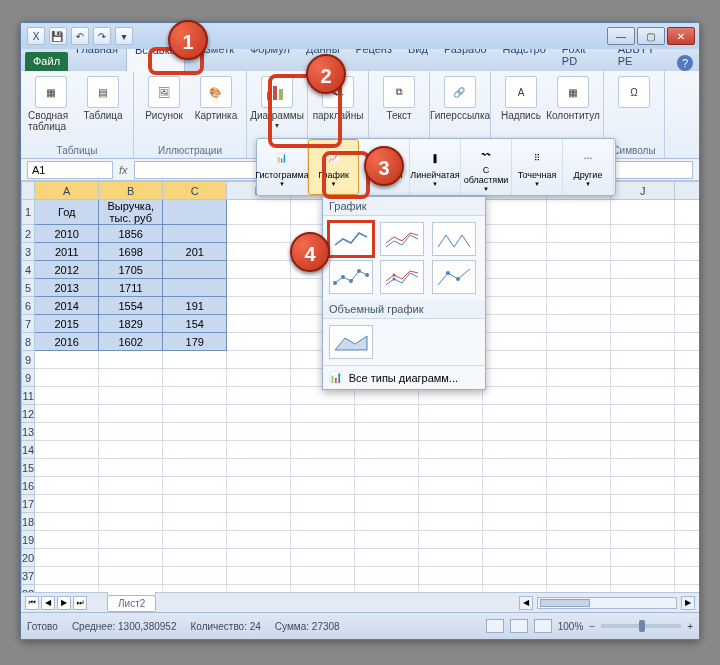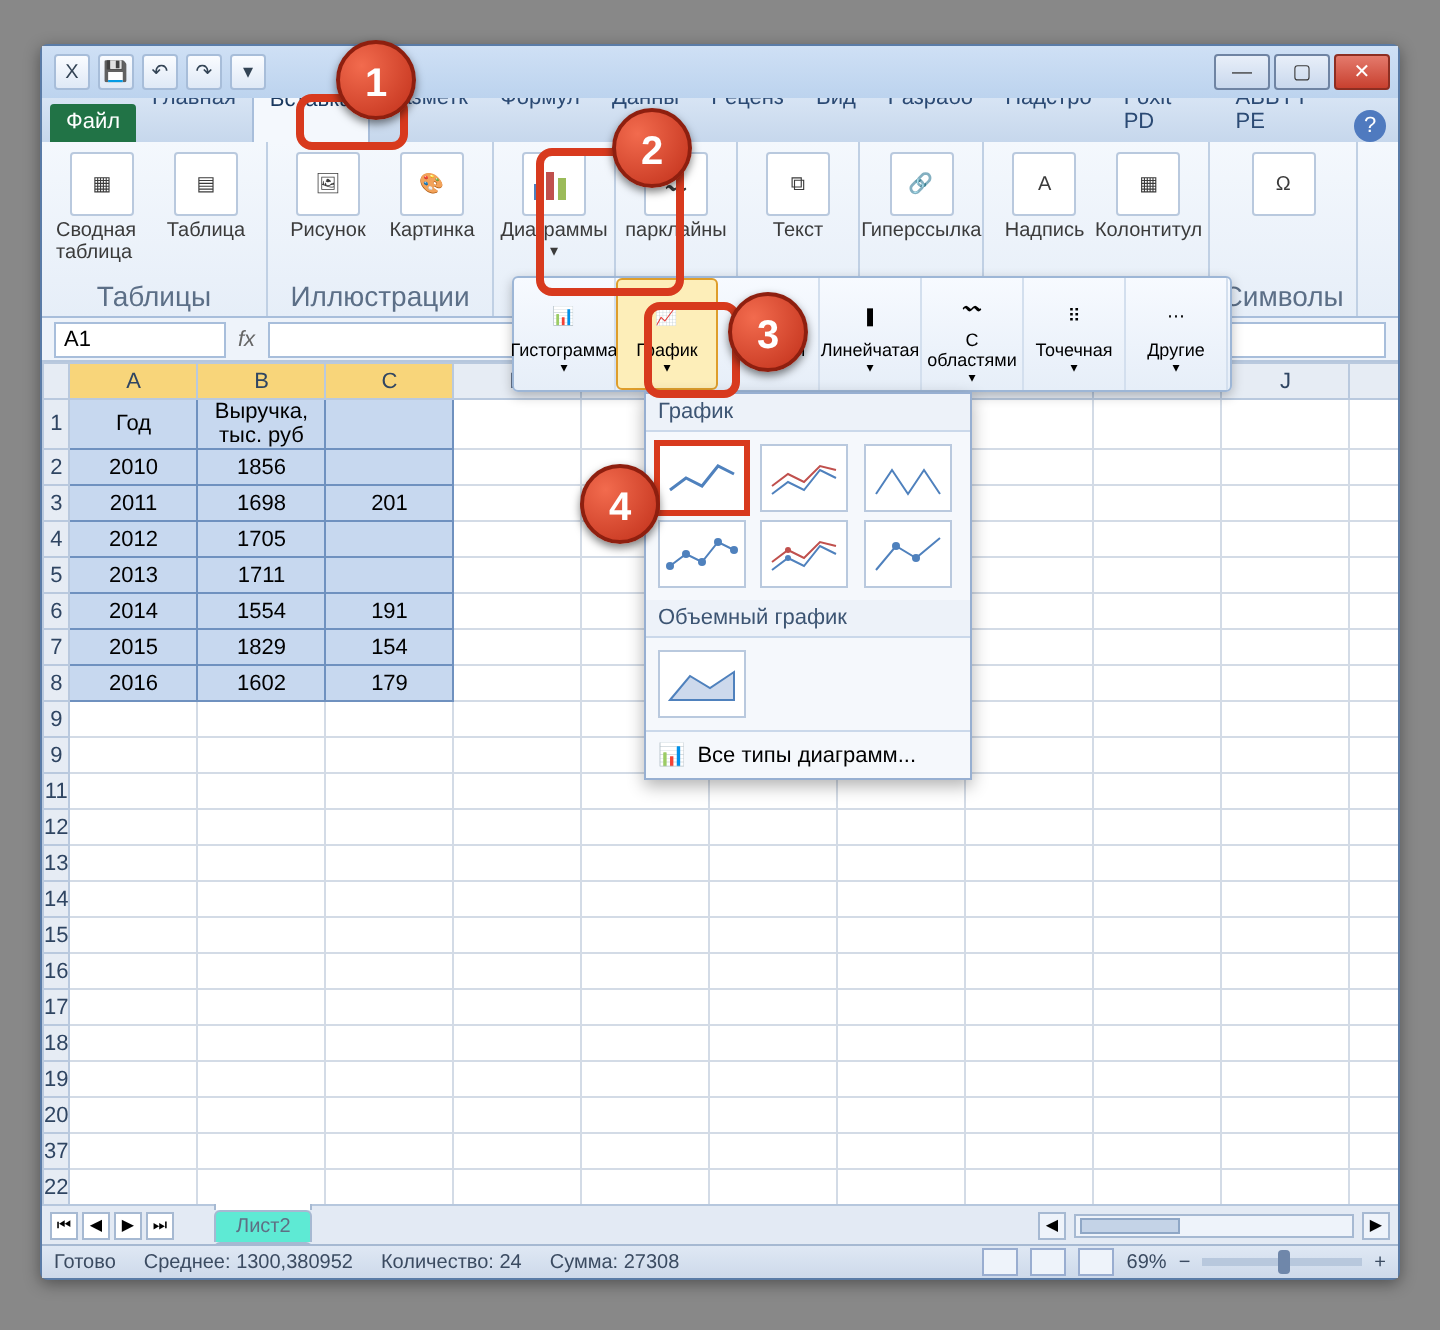--- a/index.html
+++ b/index.html
@@ -19,21 +19,21 @@
   .ribbon-tab.file { background:#217346;color:#fff;border-radius:2px 2px 0 0;margin-left:4px;}
   .ribbon-tab.active { background:#f4f8fd;border:1px solid #a8bedb;border-bottom:none;border-radius:3px 3px 0 0;color:#1b3a60;}
   .help-icon{margin-left:auto;margin-right:6px;width:16px;height:16px;border-radius:50%;background:#4f7abf;color:#fff;font-size:11px;display:flex;align-items:center;justify-content:center;}
   
   .ribbon-body { height:88px; background:linear-gradient(#f4f8fd,#e6eef8); border-bottom:1px solid #a8bedb; display:flex;font-size:10px;color:#3b3b3b;}
   .group{border-right:1px solid #c0d0e4;padding:2px 6px 2px 6px;display:flex;flex-direction:column;align-items:center;}
   .group-items{display:flex;gap:4px;flex:1;align-items:flex-start;}
   .big-btn{width:48px;height:66px;display:flex;flex-direction:column;align-items:center;justify-content:flex-start;padding-top:2px;border:1px solid transparent;border-radius:3px;}
   .big-btn .ico{width:32px;height:32px;background:#fff;border:1px solid #b9c9de;border-radius:2px;margin-bottom:2px;display:flex;align-items:center;justify-content:center;}
   .big-btn .lbl{font-size:10px;line-height:1.1;}
-  .group-label{font-size:14px;color:#5c6f87;text-align:center;margin-top:auto;}
+  .group-label{font-size:10px;color:#5c6f87;text-align:center;margin-top:auto;}
   
   .chart-types{position:absolute;left:256px;top:138px;width:360px;height:58px;background:linear-gradient(#f7faff,#e6eef8);border:1px solid #9db6d6;border-radius:3px;box-shadow:0 2px 6px rgba(0,0,0,.25);display:flex;z-index:10;}
   .ct-btn{width:51px;display:flex;flex-direction:column;align-items:center;justify-content:center;font-size:9px;text-align:center;border-right:1px solid #d3dfee;padding:2px 0;}
   .ct-btn .ico{width:28px;height:24px;display:flex;align-items:center;justify-content:center;}
   .ct-btn.active{background:#fdeeb9;border:1px solid #de9d2b;border-radius:3px;}
   
   .line-menu{position:absolute;left:322px;top:196px;width:164px;background:#f5f8fc;border:1px solid #97afd1;box-shadow:0 3px 8px rgba(0,0,0,.3);z-index:11;font-size:11px;}
   .line-menu .hdr{background:#edf2f9;padding:3px 6px;color:#3d5573;border-bottom:1px solid #cad8ea;}
   .line-menu .grid3{display:grid;grid-template-columns:repeat(3,1fr);gap:4px;padding:6px;}
   .line-thumb{width:44px;height:34px;border:1px solid #b9c9de;background:#fff;display:flex;align-items:center;justify-content:center;}
@@ -51,26 +51,26 @@
   .colhdr th{background:#e6ecf4;border:1px solid #b9c9de;height:18px;font-weight:normal;color:#2f4562;}
   .rowhdr{background:#e6ecf4;border:1px solid #b9c9de;width:28px;text-align:center;color:#2f4562;}
   td.cell{border:1px solid #d3dbe6;height:18px;min-width:64px;text-align:center;}
   td.sel{background:#c7d8ef;border:1px solid #6f91bf;}
   th.selh{background:#f8d57a;}
   
   .sheet-tabs{height:20px;background:#e3eaf4;border-top:1px solid #b6c7dd;display:flex;align-items:center;font-size:10px;}
   .sheet-tabs .nav{display:flex;gap:2px;padding:0 4px;}
   .sheet-tabs .nav span{width:14px;height:14px;border:1px solid #a6b9d2;background:#fff;display:flex;align-items:center;justify-content:center;font-size:8px;}
   .sheet-tab{padding:2px 10px;background:#fff;border:1px solid #a6b9d2;border-bottom:none;border-radius:3px 3px 0 0;margin-right:2px;}
-  .sheet-tab.inactive{background:#5eead4;color:#5f6f84;}
+  .sheet-tab.inactive{background:#ffffff;color:#5f6f84;}
   .hscroll{flex:1;display:flex;align-items:center;justify-content:flex-end;gap:4px;padding-right:4px;}
   .hscroll .arrow{width:14px;height:14px;border:1px solid #a6b9d2;background:#eef3fa;display:flex;align-items:center;justify-content:center;font-size:8px;}
   .hscroll .track{width:140px;height:12px;border:1px solid #a6b9d2;background:#eef3fa;position:relative;}
   .hscroll .thumb{position:absolute;left:2px;top:1px;width:50px;height:8px;background:#c4d3e7;border:1px solid #8fa7c6;}
-  .statusbar{height:17px;background:linear-gradient(#dfe8f4,#cdd9ea);border-top:1px solid #a6b9d2;display:flex;align-items:center;font-size:10px;color:#3b4b61;padding:0 6px;gap:14px;}
+  .statusbar{height:27px;background:linear-gradient(#dfe8f4,#cdd9ea);border-top:1px solid #a6b9d2;display:flex;align-items:center;font-size:10px;color:#3b4b61;padding:0 6px;gap:14px;}
   .statusbar .right{margin-left:auto;display:flex;align-items:center;gap:6px;}
   .view-btn{width:18px;height:14px;border:1px solid #99add0;background:#eef3fa;}
   .zoom-track{width:80px;height:4px;background:#b8c8dd;position:relative;}
   .zoom-track .knob{position:absolute;left:38px;top:-4px;width:6px;height:12px;background:#6f87aa;border-radius:2px;}
   
   .callout{position:absolute;width:40px;height:40px;border-radius:50%;background:radial-gradient(circle at 30% 30%,#f26b4e,#c1301a);color:#fff;font:bold 20px/40px sans-serif;text-align:center;box-shadow:0 2px 4px rgba(0,0,0,.5);border:2px solid #8e1f0f;z-index:30;}
   .highlight{position:absolute;border:4px solid #d83a1e;border-radius:8px;z-index:25;pointer-events:none;}
   .hl1{left:148px;top:47px;width:56px;height:28px;}
   .hl2{left:268px;top:74px;width:74px;height:74px;}
   .hl3{left:322px;top:151px;width:48px;height:48px;}
@@ -608,21 +608,21 @@
 
   <div class="statusbar">
     <span>Готово</span>
     <span><span>Среднее:</span> <span>1300,380952</span></span>
     <span><span>Количество:</span> <span>24</span></span>
     <span><span>Сумма:</span> <span>27308</span></span>
     <div class="right">
       <div class="view-btn"></div>
       <div class="view-btn"></div>
       <div class="view-btn"></div>
-      <span>69%</span>
+      <span>100%</span>
       <span>−</span>
       <div class="zoom-track">
           <div class="knob"></div>
         </div>
       <span>+</span>
     </div>
   </div>
 
 </div>
 

